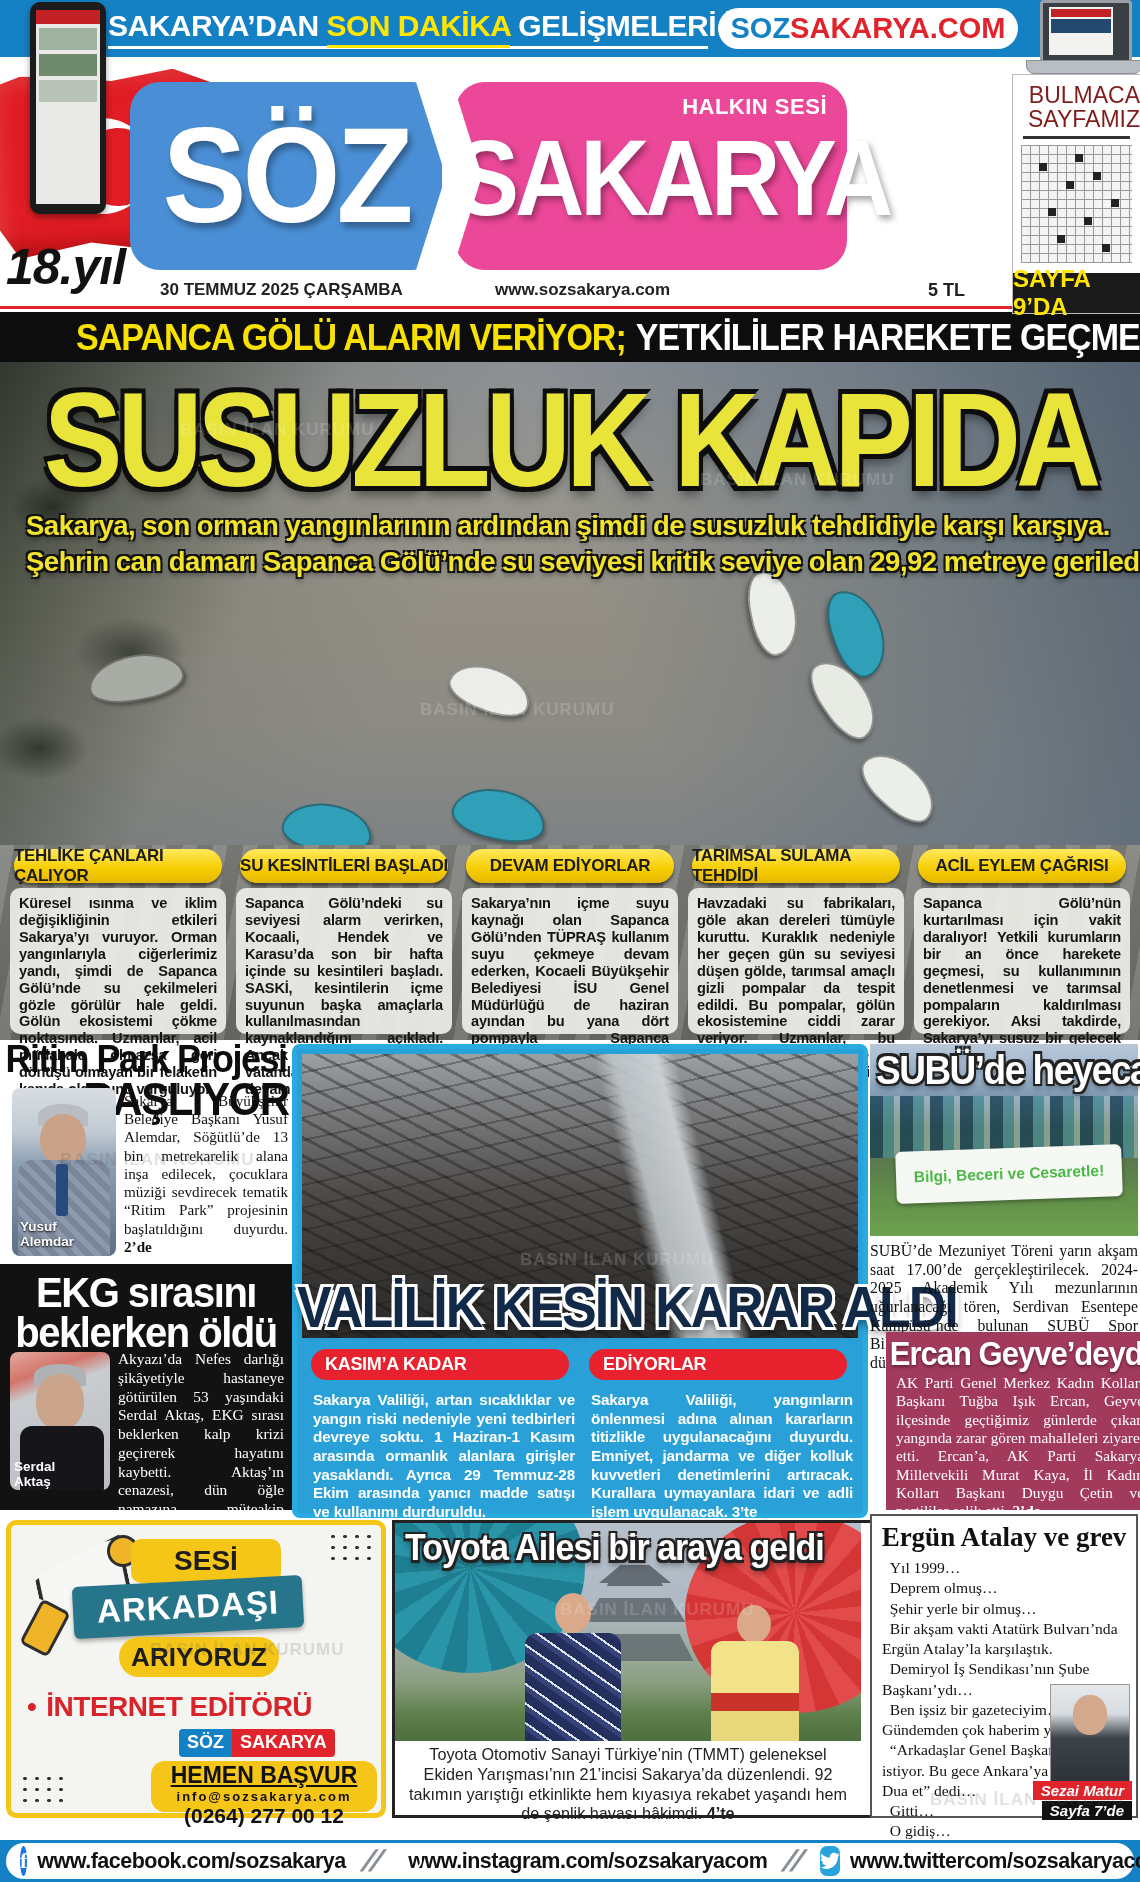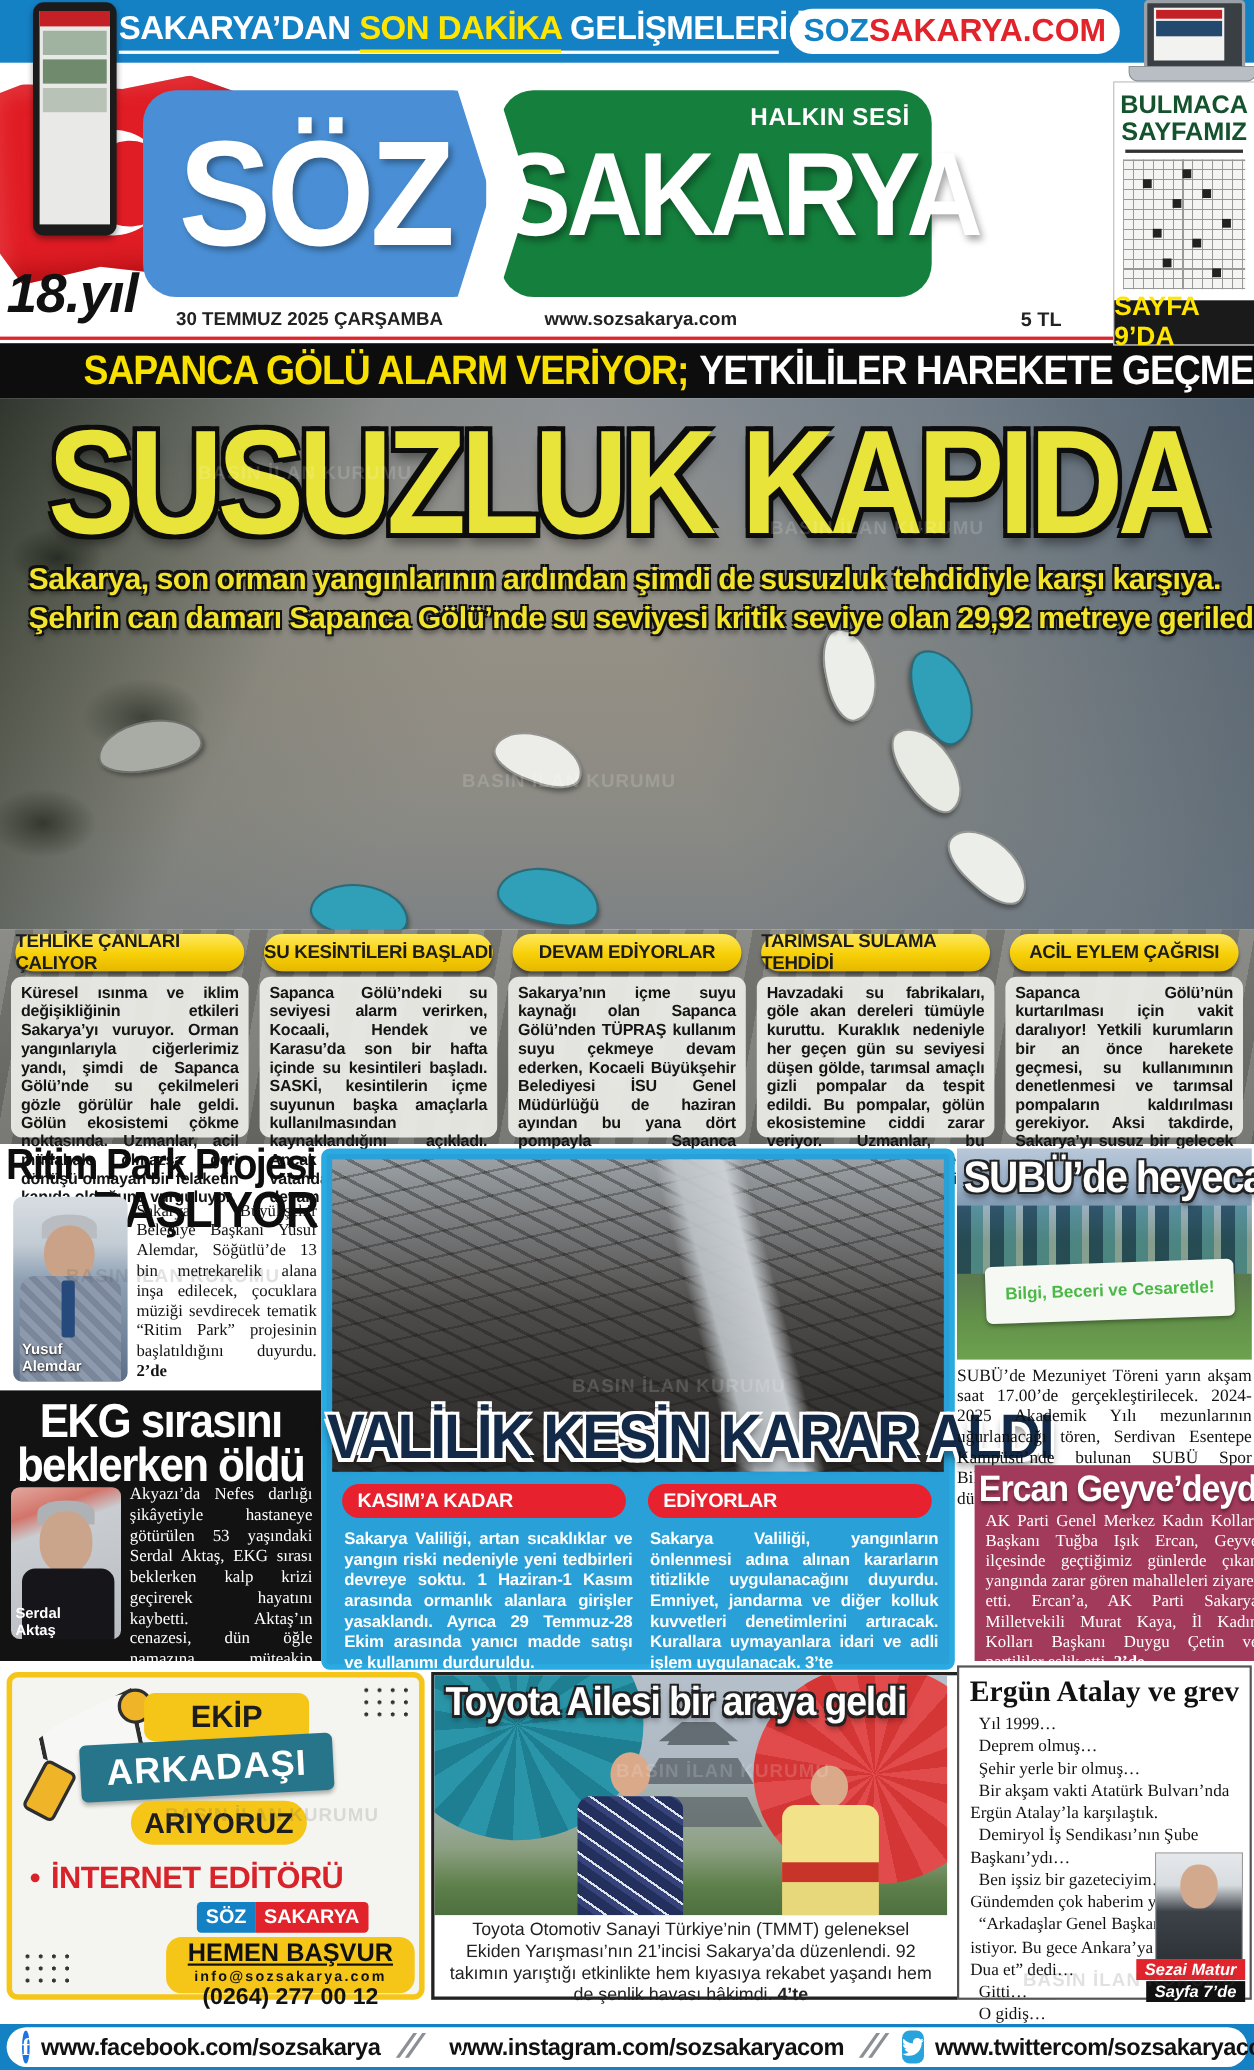--- a/index.html
+++ b/index.html
@@ -39,27 +39,27 @@
   .crescent-outer{left:55px;top:118px;width:96px;height:96px;background:#fff;border-radius:50%;transform:rotate(-3deg);}
   .crescent-inner{left:79px;top:128px;width:78px;height:78px;background:#e01c24;border-radius:50%;transform:rotate(-3deg);}
   .flag-star{left:150px;top:140px;color:#fff;font-size:44px;transform:rotate(18deg);line-height:1;}
   .years{left:6px;top:238px;font-size:50px;font-weight:bold;font-style:italic;color:#111;z-index:5;letter-spacing:-1px;}
   .soz-box{left:130px;top:82px;width:312px;height:188px;background:#4a8fd5;border-radius:30px;
            display:flex;align-items:center;justify-content:center;}
   .soz-box span{color:#fff;font-size:126px;font-weight:bold;letter-spacing:-4px;line-height:.9;
                 text-shadow:3px 4px 6px rgba(0,0,0,.35);transform:scaleY(1.08);}
   .zigzag{left:416px;top:82px;width:66px;height:188px;background:#fff;z-index:4;
           clip-path:polygon(0 0,55% 0,100% 50%,55% 100%,0 100%,45% 50%);}
-  .sakarya-box{left:455px;top:82px;width:392px;height:188px;background:#15803d;border-radius:30px;}
+  .sakarya-box{left:455px;top:82px;width:392px;height:188px;background:#ec4899;border-radius:30px;}
   .halkin-sesi{right:20px;top:12px;position:absolute;color:#fff;font-size:22px;font-weight:bold;letter-spacing:.5px;}
   .sakarya-word{position:absolute;left:0;right:0;top:48px;text-align:center;color:#fff;font-size:96px;
                 font-weight:bold;letter-spacing:-4px;line-height:1;text-shadow:3px 4px 6px rgba(0,0,0,.35);
                 transform:scaleY(1.12);}
   .bulmaca{left:1012px;top:74px;width:127px;height:238px;background:#fff;border:1px solid #bbb;z-index:2;}
-  .bulmaca .t{margin-top:8px;text-align:center;color:#14532d;font-weight:bold;font-size:23px;line-height:1.05;}
+  .bulmaca .t{margin-top:8px;text-align:right;color:#7f1d1d;font-weight:normal;font-size:23px;line-height:1.05;}
   .bulmaca .rule{margin:5px 10px 0;border-bottom:3px solid #333;}
   .puzzle{margin:6px 8px 0;height:118px;background:
       repeating-linear-gradient(0deg,#999 0 1px,transparent 1px 9px),
       repeating-linear-gradient(90deg,#999 0 1px,transparent 1px 9px),#f4f4f2;position:relative;}
   .puzzle i{position:absolute;width:8px;height:8px;background:#222;}
   .bulmaca .pg{position:absolute;left:0;right:0;bottom:0;height:40px;background:#1a1a1a;
                display:flex;align-items:center;justify-content:center;color:#ffe600;font-size:24px;font-weight:bold;}
   .dateline{left:0;top:280px;width:1140px;height:24px;font-size:17px;font-weight:bold;color:#222;}
   .d-date{position:absolute;left:160px;} .d-site{position:absolute;left:495px;} .d-price{position:absolute;left:928px;font-size:18px;}
   .red-rule{left:0;top:306px;width:1140px;height:3px;background:#e1232b;}
@@ -386,21 +386,21 @@
     <div class="ercan-h">Ercan Geyve’deydi</div>
     <div class="ercan-text"><span>AK Parti Genel Merkez Kadın Kolları Başkanı Tuğba Işık Ercan, Geyve ilçesinde geçtiğimiz günlerde çıkan yangında zarar gören mahalleleri ziyaret etti. Ercan’a, AK Parti Sakarya Milletvekili Murat Kaya, İl Kadın Kolları Başkanı Duygu Çetin ve partililer eşlik etti.</span> <b>2’de</b></div>
   </div>
 
   <div class="abs ad-box">
     <div class="dots" style="right:8px;top:6px;"></div>
     <div class="dots" style="left:8px;bottom:6px;"></div>
     <div class="mega-cone"></div>
     <div class="mega-handle"></div>
     <div class="mega-horn"></div>
-    <div class="ad-tab1">EKİP</div>
+    <div class="ad-tab1">SESİ</div>
     <div class="ad-ribbon">ARKADAŞI</div>
     <div class="ad-tab2">ARIYORUZ</div>
     <div class="ad-role"><span class="dot">•</span><span>İNTERNET EDİTÖRÜ</span></div>
     <div class="ad-logo">
       <span class="l1">SÖZ</span>
       <span class="l2">SAKARYA</span>
     </div>
     <div class="ad-apply">
       <div class="a1">HEMEN BAŞVUR</div>
       <div class="a2">info@sozsakarya.com</div>

